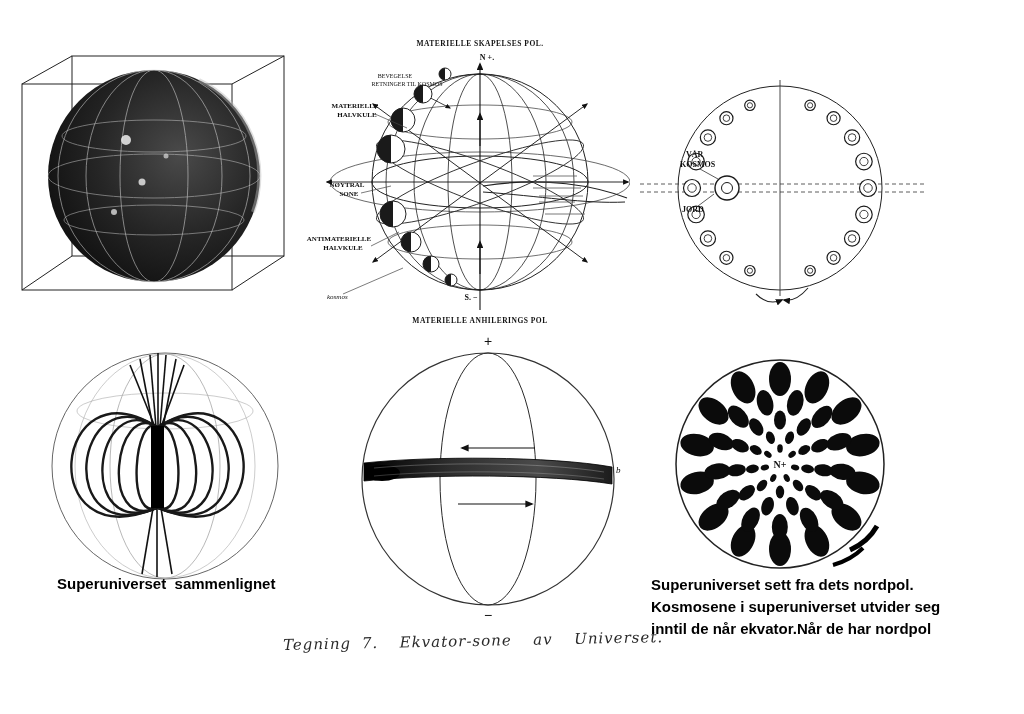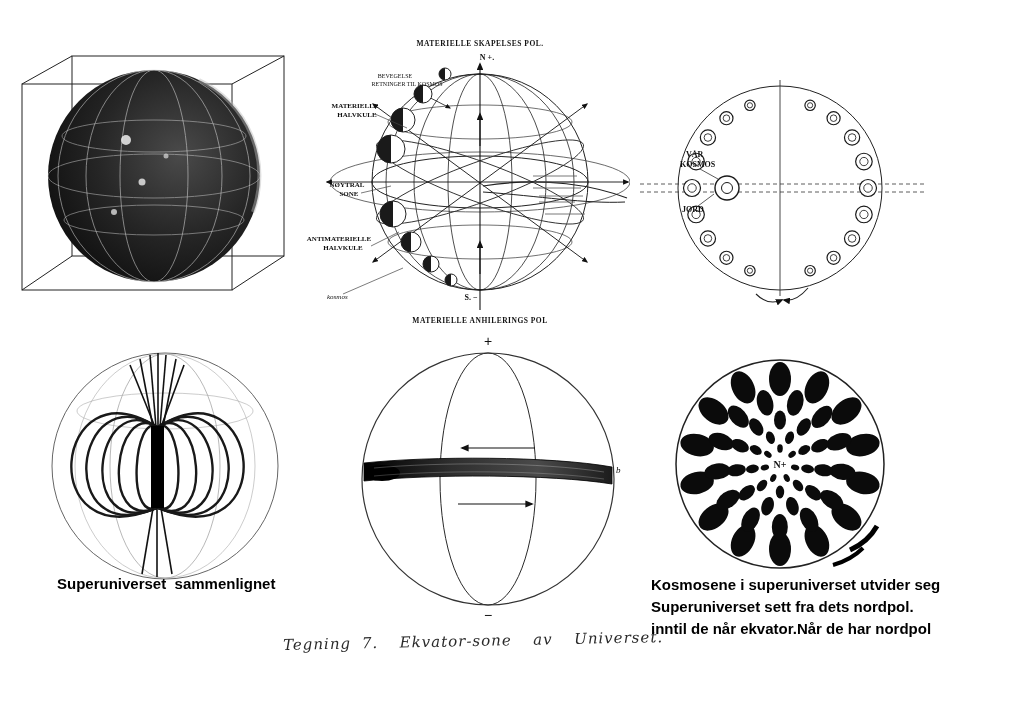--- a/index.html
+++ b/index.html
@@ -337,18 +337,18 @@
 
   <div class="caption cap-magnet">
     <div class="line">Superuniverset  sammenlignet</div>
   </div>
 
   <div class="caption cap-hand">
     <div class="line">Tegning 7.  Ekvator-sone  av  Universet.</div>
   </div>
 
   <div class="caption cap-nordpol">
+    <div class="line">Superuniverset sett fra dets nordpol.</div>
     <div class="line">Kosmosene i superuniverset utvider seg</div>
-    <div class="line">Superuniverset sett fra dets nordpol.</div>
     <div class="line">inntil de når ekvator.Når de har nordpol</div>
   </div>
 
 </div>
 
 </body></html>

